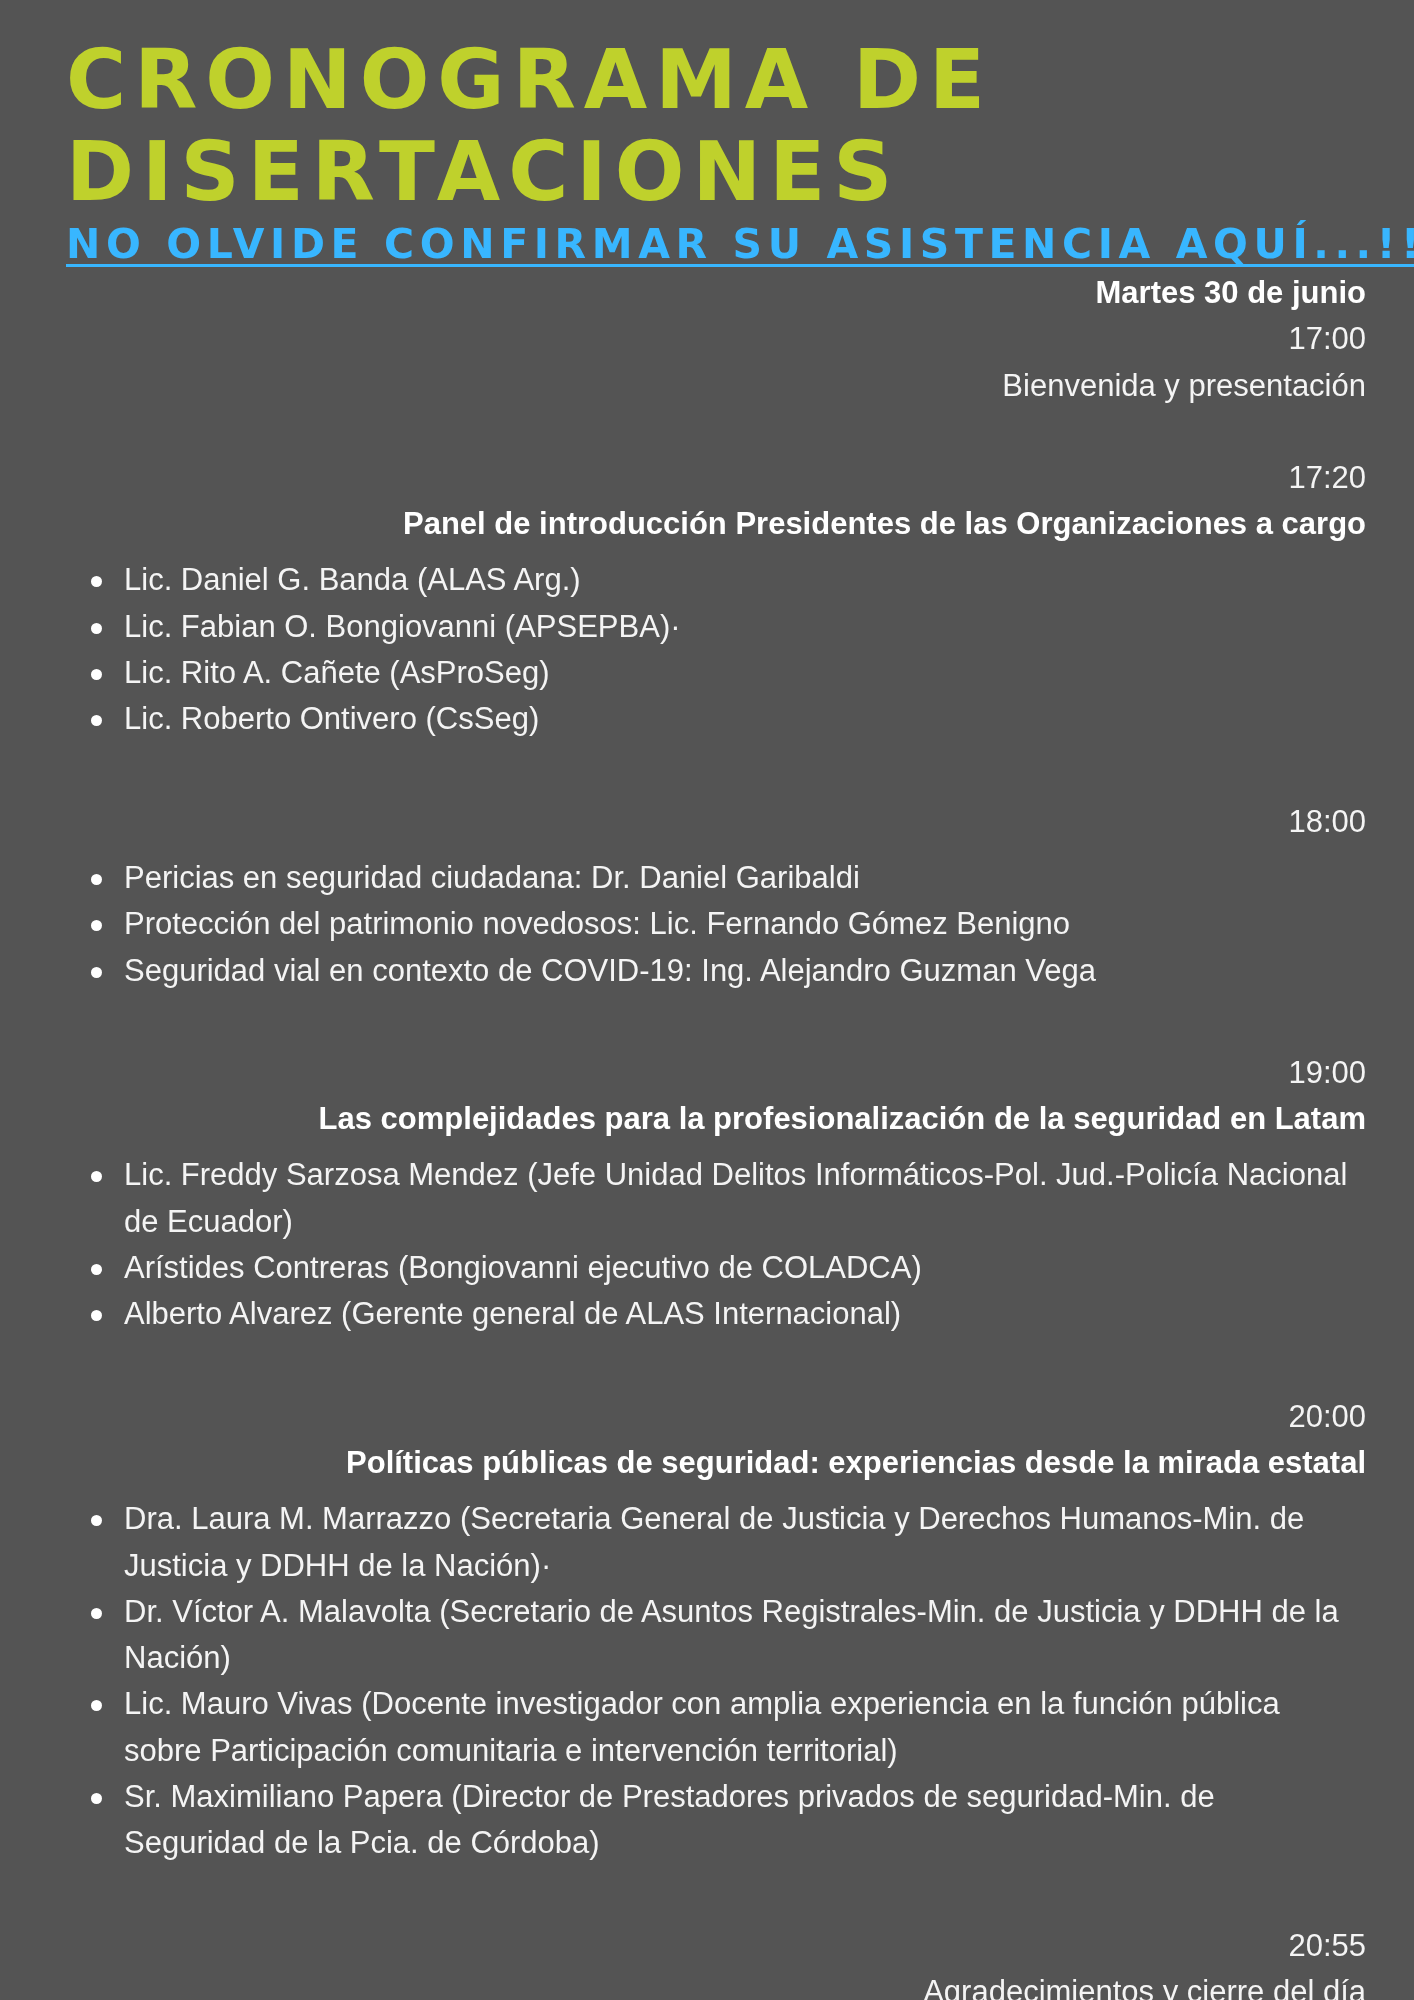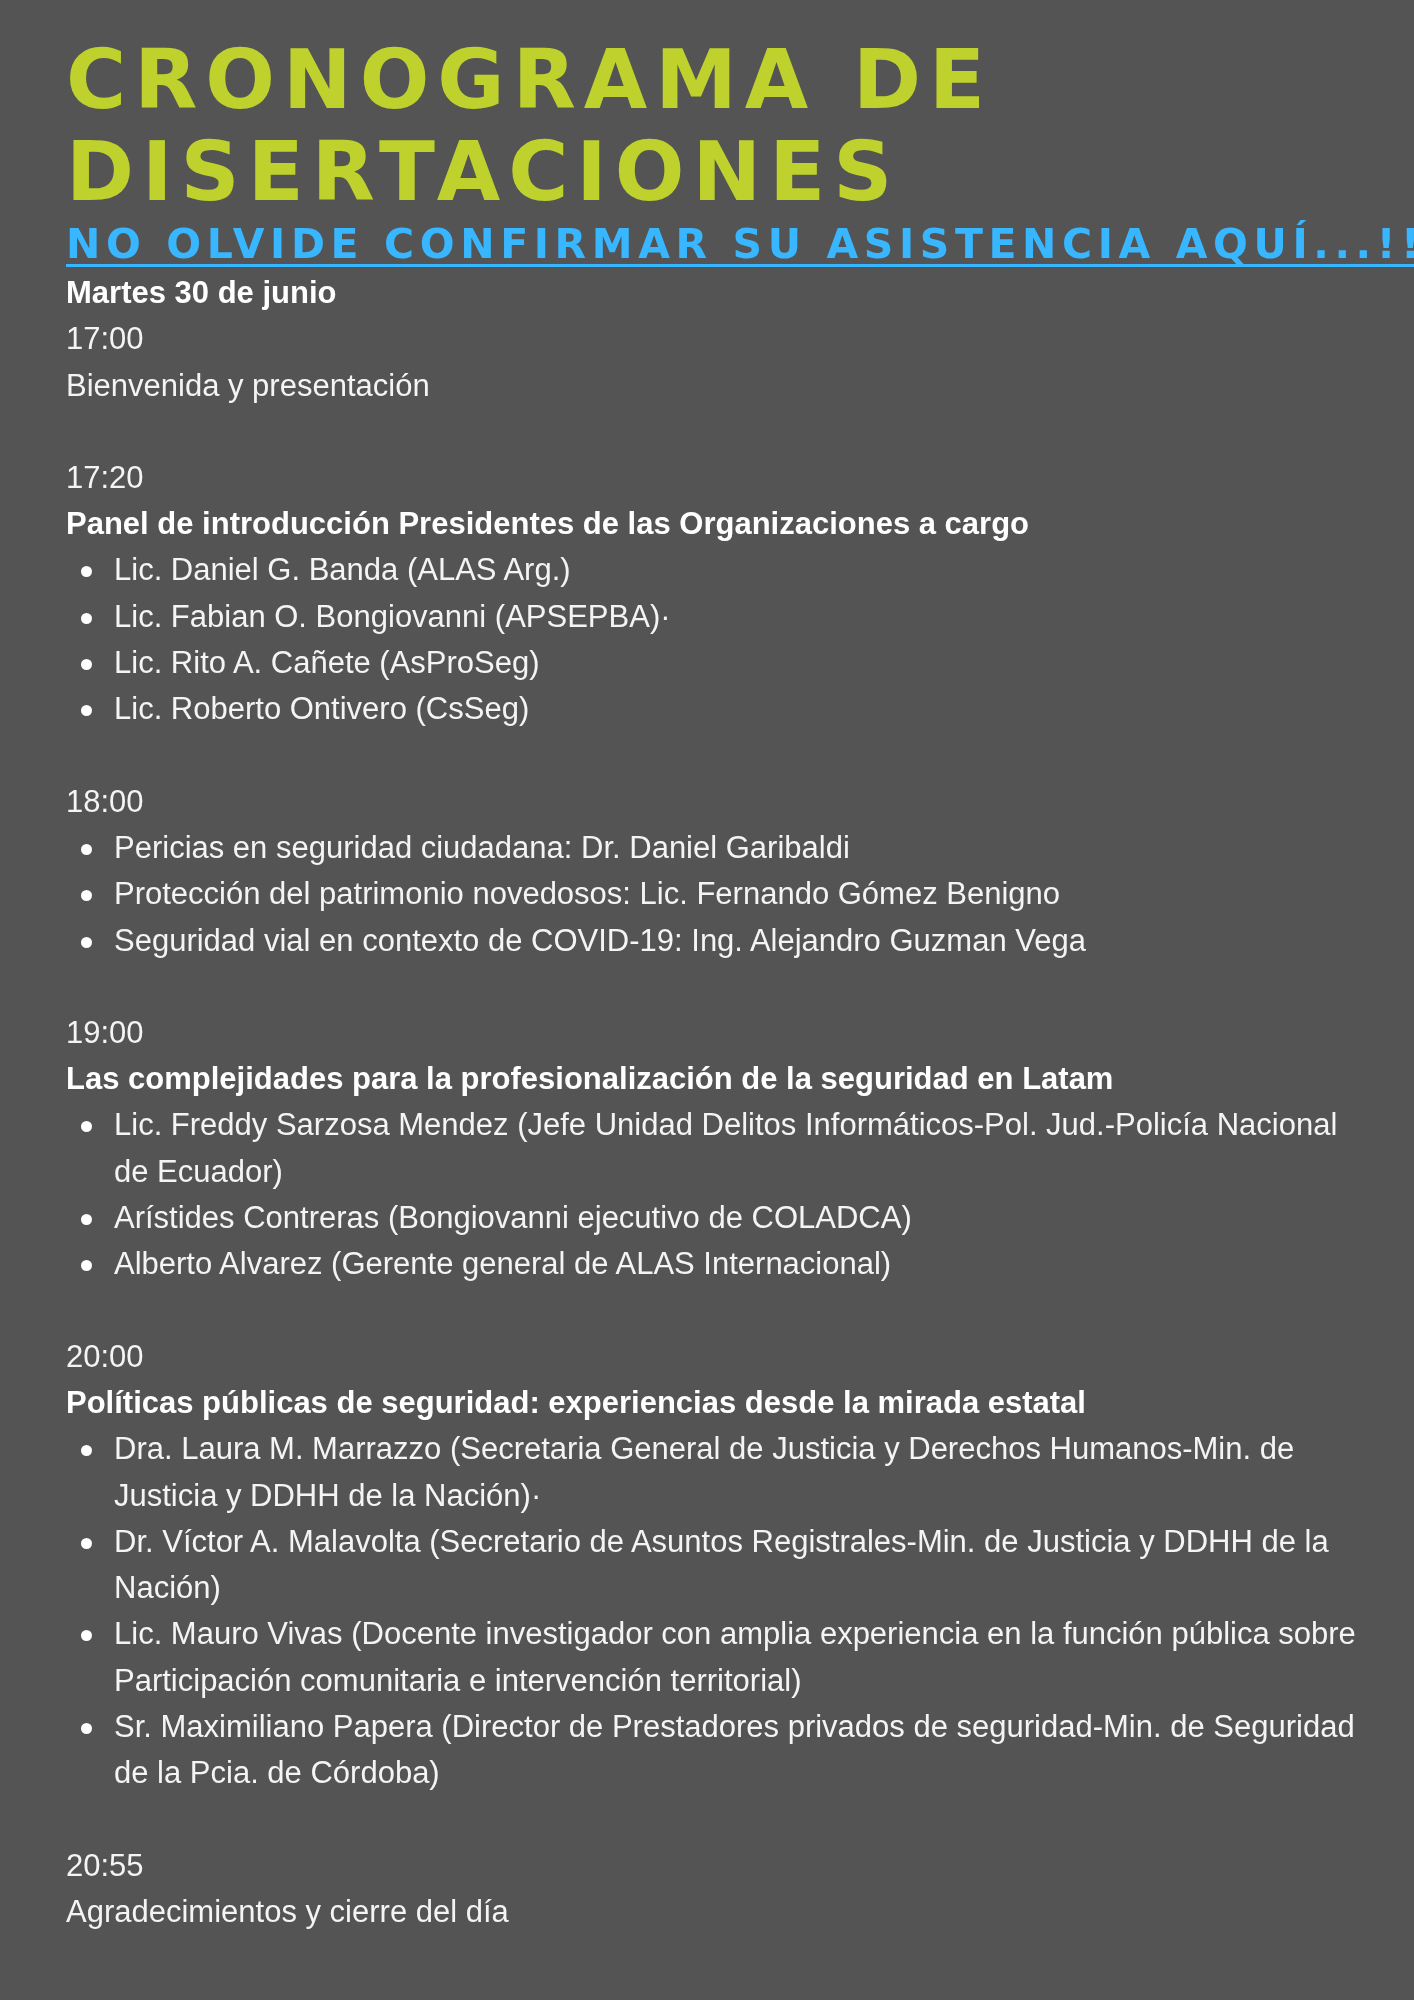--- a/index.html
+++ b/index.html
@@ -42,27 +42,27 @@
       text-underline-offset: 6px;
       white-space: nowrap;
       cursor: pointer;
     }
     .content {
       font-family: "Liberation Sans", sans-serif;
       font-size: 31px;
       line-height: 46.3px;
       width: 1300px;
     }
-    .center { text-align: left; }
+    .center { text-align: right; }
     .bold { font-weight: bold; }
     .light { font-weight: normal; color: #f4f4f4; }
     .spacer { height: 46px; }
     ul.list {
       list-style: none;
-      margin: 0;
+      margin: 10px;
       padding: 0 0 0 48px;
     }
     ul.list li {
       position: relative;
       color: #f4f4f4;
     }
     ul.list li::before {
       content: "";
       position: absolute;
       left: -33px;

